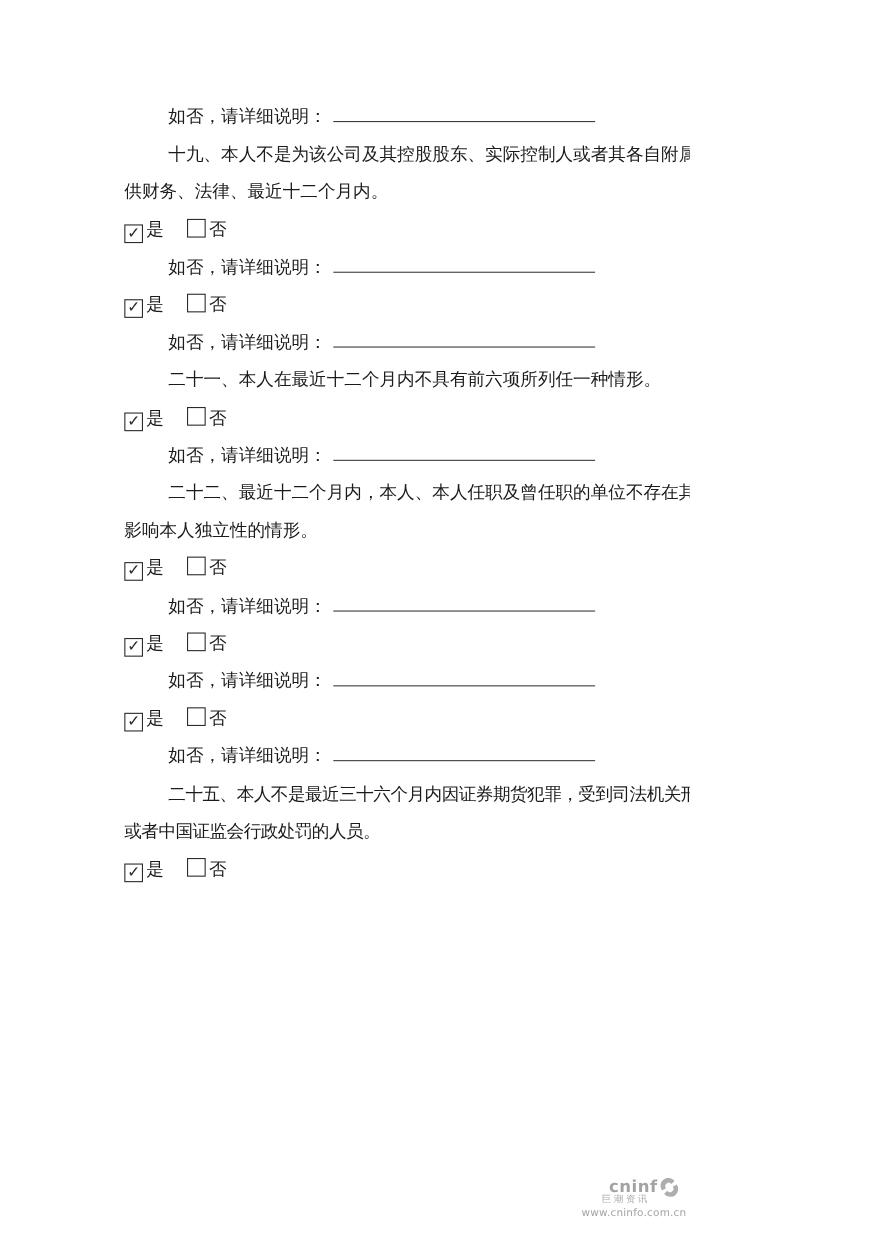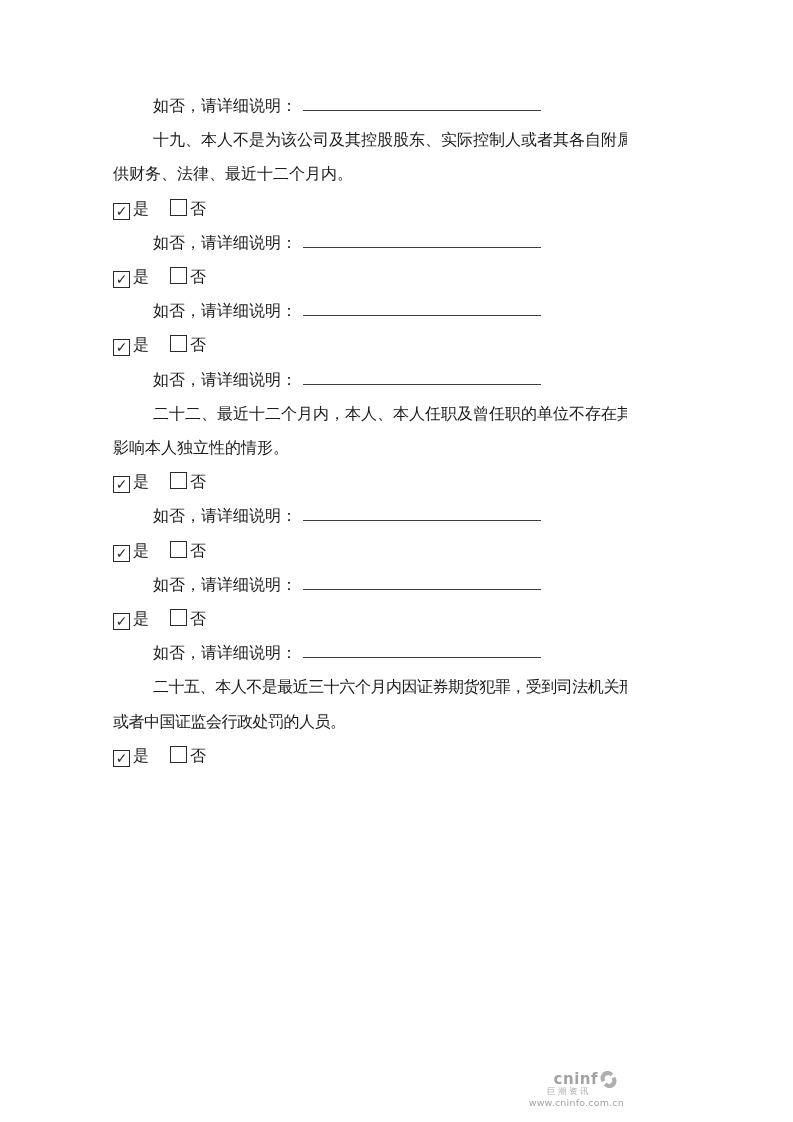--- a/index.html
+++ b/index.html
@@ -50,20 +50,21 @@
 
     <p class="explain"><span>如否，请详细说明：</span><span class="uline"></span></p>
 
     <p class="stmt"><span>十九、</span><span>本人不是为该公司及其控股股东、实际控制人或者其各自附属企业提供财务、法律、最近十二个月内。</span></p>
     <p class="cbline"><span class="cbgroup"><span class="cb"><span class="mk">✓</span></span><span>是</span></span><span class="cbgroup"><span class="cb"><span class="mk"></span></span><span>否</span></span></p>
     <p class="explain"><span>如否，请详细说明：</span><span class="uline"></span></p>
 
     <p class="cbline"><span class="cbgroup"><span class="cb"><span class="mk">✓</span></span><span>是</span></span><span class="cbgroup"><span class="cb"><span class="mk"></span></span><span>否</span></span></p>
     <p class="explain"><span>如否，请详细说明：</span><span class="uline"></span></p>
 
+    <p class="stmt"><span>二十一、</span><span>本人在最近十二个月内不具有前六项所列任一种情形。</span></p>
     <p class="cbline"><span class="cbgroup"><span class="cb"><span class="mk">✓</span></span><span>是</span></span><span class="cbgroup"><span class="cb"><span class="mk"></span></span><span>否</span></span></p>
     <p class="explain"><span>如否，请详细说明：</span><span class="uline"></span></p>
 
     <p class="stmt"><span>二十二、</span><span>最近十二个月内，本人、本人任职及曾任职的单位不存在其他任何影响本人独立性的情形。</span></p>
     <p class="cbline"><span class="cbgroup"><span class="cb"><span class="mk">✓</span></span><span>是</span></span><span class="cbgroup"><span class="cb"><span class="mk"></span></span><span>否</span></span></p>
     <p class="explain"><span>如否，请详细说明：</span><span class="uline"></span></p>
 
     <p class="cbline"><span class="cbgroup"><span class="cb"><span class="mk">✓</span></span><span>是</span></span><span class="cbgroup"><span class="cb"><span class="mk"></span></span><span>否</span></span></p>
     <p class="explain"><span>如否，请详细说明：</span><span class="uline"></span></p>
 

